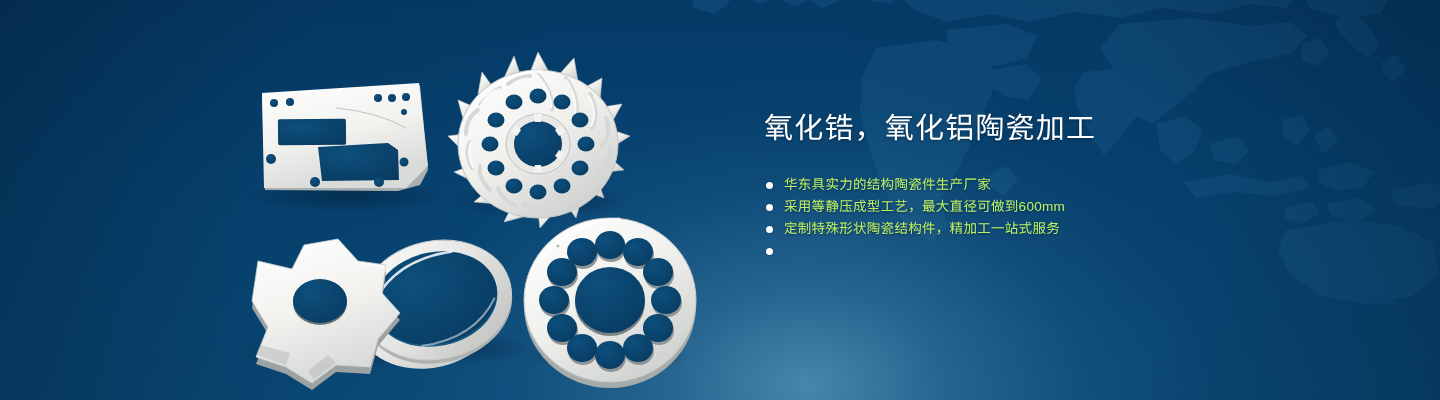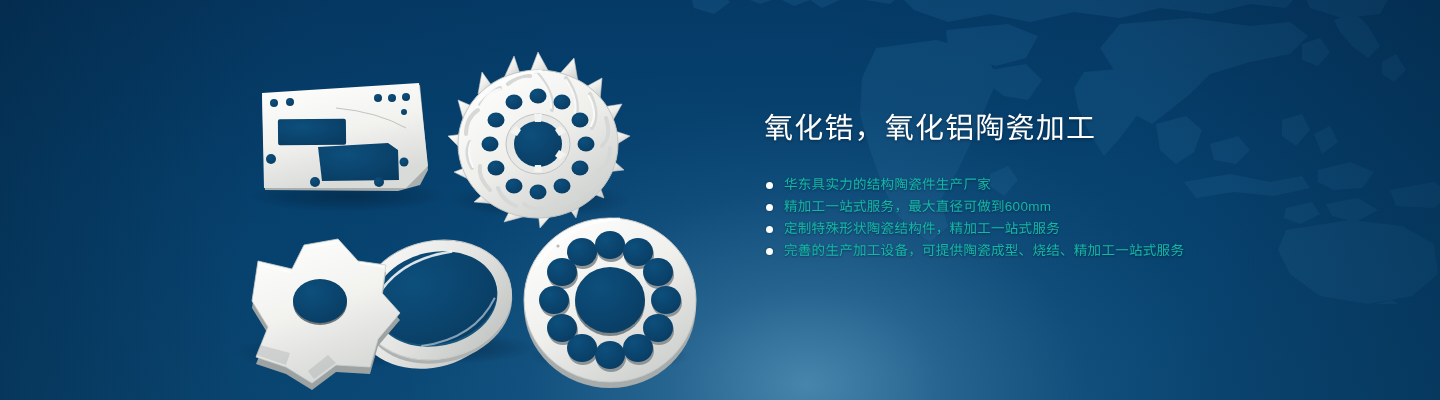--- a/index.html
+++ b/index.html
@@ -102,21 +102,21 @@
     width: 7px;
     height: 7px;
     border-radius: 50%;
     background: #ffffff;
     margin-right: 11px;
     box-shadow: 0 0 2px rgba(0,25,50,0.5);
   }
   .btext {
     font-size: 13.5px;
     line-height: 22px;
-    color: #14b8a6;
+    color: #bef264;
     letter-spacing: 0.3px;
     white-space: nowrap;
     text-shadow: 0 1px 2px rgba(0,20,40,0.5);
   }
 </style>
 </head>
 <body>
 
 <div id="banner">
 
@@ -401,26 +401,25 @@
   <div class="copy">
     <h1 class="headline">氧化锆，氧化铝陶瓷加工</h1>
 
     <ul class="bullets">
       <li class="bullet">
         <span class="dot"></span>
         <span class="btext">华东具实力的结构陶瓷件生产厂家</span>
       </li>
       <li class="bullet">
         <span class="dot"></span>
-        <span class="btext">精加工一站式服务，最大直径可做到600mm</span>
+        <span class="btext">采用等静压成型工艺，最大直径可做到600mm</span>
       </li>
       <li class="bullet">
         <span class="dot"></span>
         <span class="btext">定制特殊形状陶瓷结构件，精加工一站式服务</span>
       </li>
       <li class="bullet">
         <span class="dot"></span>
-        <span class="btext">完善的生产加工设备，可提供陶瓷成型、烧结、精加工一站式服务</span>
       </li>
     </ul>
   </div>
 
 </div>
 
 </body></html>

